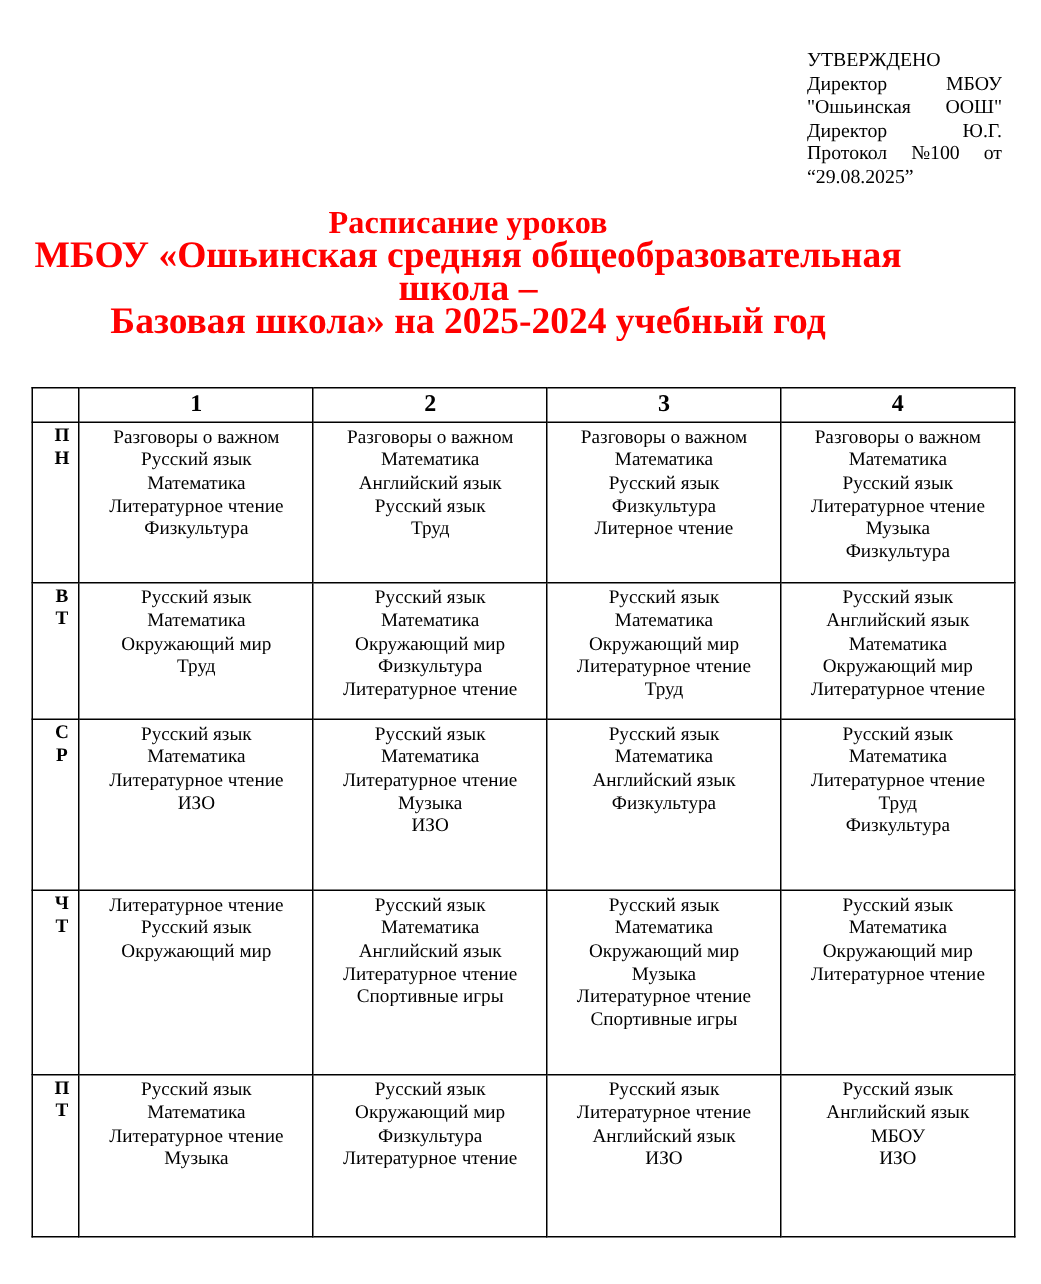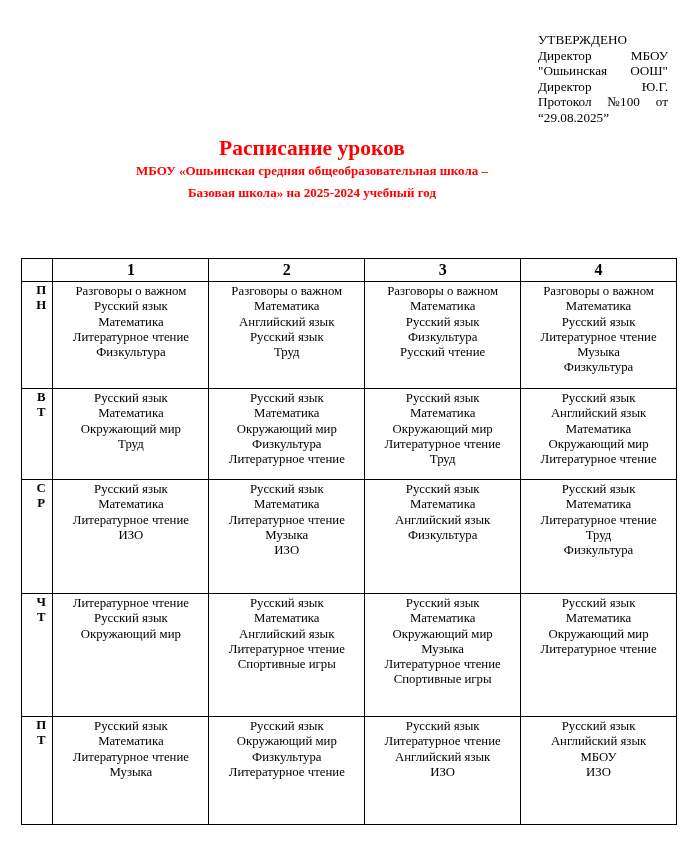--- a/index.html
+++ b/index.html
@@ -5,21 +5,21 @@
   html, body { margin: 0; padding: 0; background: #ffffff; }
   body { width: 694px; height: 856px; position: relative; overflow: hidden;
          font-family: "Liberation Serif", "DejaVu Serif", serif; color: #000; }
   .approval { position: absolute; left: 538px; top: 32px; width: 130px;
               font-size: 13.2px; line-height: 15.5px; }
   .approval .line { display: block; }
   .approval .just { display: flex; justify-content: space-between; align-items: center; }
   .title-block { position: absolute; left: 0; top: 136px; width: 624px; text-align: center;
                  color: #ff0000; font-weight: bold; }
   .title-block .t1 { font-size: 21.5px; line-height: 24px; }
-  .title-block .t2 { font-size: 13px; line-height: 22px; }
+  .title-block .t2 { font-size: 25px; line-height: 22px; }
   table.schedule { position: absolute; left: 21px; top: 258px; border-collapse: collapse;
                    width: 656px; table-layout: fixed; }
   table.schedule td, table.schedule th { border: 1.3px solid #000; vertical-align: top;
                    text-align: center; padding: 0; font-size: 12.8px; line-height: 15.3px; }
   table.schedule th { font-size: 16px; font-weight: bold; height: 22px; line-height: 22px; }
   col.daycol { width: 31px; }
   col.classcol { width: 153.5px; }
   td.day { font-weight: bold; font-size: 15.5px; line-height: 22px; text-align: left;
            padding-left: 8px !important; padding-top: 1px !important; }
   td.day span { display: block; }
@@ -98,21 +98,21 @@
           <span class="lesson">Математика</span>
           <span class="lesson">Английский язык</span>
           <span class="lesson">Русский язык</span>
           <span class="lesson">Труд</span>
         </td>
         <td class="lessons">
           <span class="lesson italic">Разговоры о важном</span>
           <span class="lesson">Математика</span>
           <span class="lesson">Русский язык</span>
           <span class="lesson">Физкультура</span>
-          <span class="lesson">Русский чтение</span>
+          <span class="lesson">Литерное чтение</span>
         </td>
         <td class="lessons">
           <span class="lesson italic">Разговоры о важном</span>
           <span class="lesson">Математика</span>
           <span class="lesson">Русский язык</span>
           <span class="lesson">Литературное чтение</span>
           <span class="lesson">Музыка</span>
           <span class="lesson">Физкультура</span>
         </td>
       </tr>

